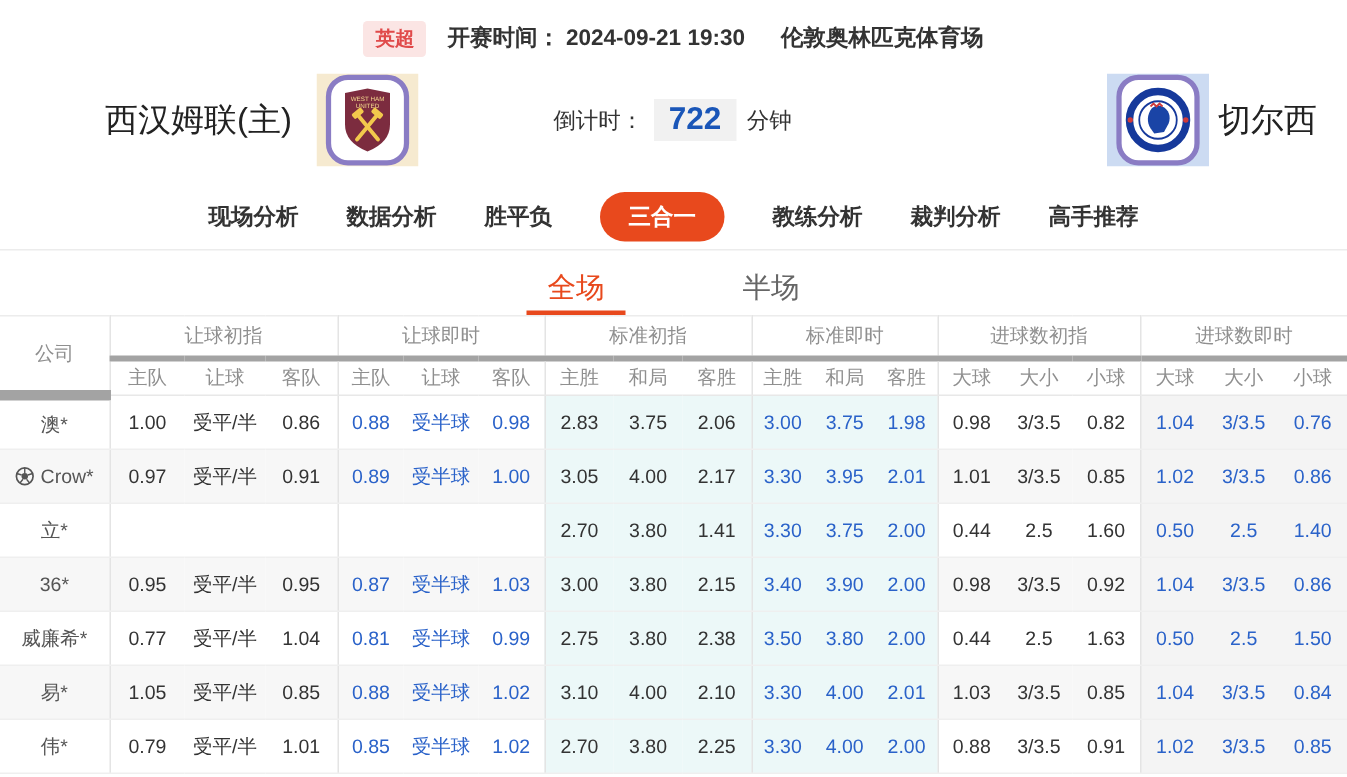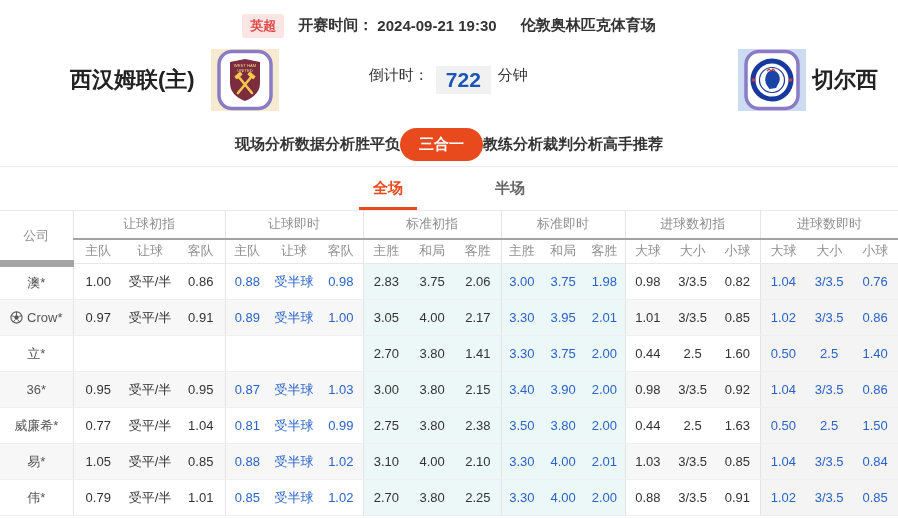--- a/index.html
+++ b/index.html
@@ -14,41 +14,41 @@
   .info-bar { display:flex; justify-content:center; align-items:center;
     padding-top:13px; height:38px; font-size:15px; font-weight:bold; color:#333; }
   .league-badge { background:#fbe5e4; color:#e04a4a; font-size:13px; font-weight:bold;
     padding:3px 8px; border-radius:3px; margin-right:14px; }
   .kickoff-label { margin-right:4px; }
   .venue { margin-left:24px; }
   
   .match-header { display:flex; align-items:center; justify-content:space-between;
     height:84px; padding:0 20px 0 70px; }
   .team { display:flex; align-items:center; }
-  .team-name { font-size:22px; font-weight:bold; color:#222; white-space:nowrap; }
+  .team-name { font-size:22px; font-weight:normal; color:#222; white-space:nowrap; }
   .team-home .team-name { margin-right:16px; }
   .team-away .team-name { margin-left:6px; }
   .badge { display:inline-block; line-height:0; }
-  .countdown { display:flex; align-items:flex-start; font-size:15px; color:#333; margin-right:120px; }
+  .countdown { display:flex; align-items:center; font-size:15px; color:#333; margin-right:120px; }
   .countdown-value { background:#f1f1f1; color:#1a56b8; font-weight:bold; font-size:21px;
     padding:2px 10px; border-radius:0; margin:0 7px; }
   
-  .nav { display:flex; justify-content:center; align-items:center; 
+  .nav { display:flex; justify-content:center; align-items:center; gap:32px;
     height:45px; border-bottom:1px solid #ececec; font-size:15px; font-weight:bold; }
   .nav-item { cursor:pointer; color:#333; white-space:nowrap; }
   .nav-item.active { background:var(--accent); color:#fff; padding:7px 19px; border-radius:18px; }
   
   .subtabs { display:flex; justify-content:center; gap:64px; padding-top:12px;
-    height:43px; font-size:15px; font-weight:bold; }
+    height:43px; font-size:19px; font-weight:normal; }
   .subtab { cursor:pointer; color:#666; padding:0 14px 9px 14px; }
   .subtab.active { color:var(--accent); border-bottom:3px solid var(--accent); }
   
   table { width:898px; border-collapse:collapse; table-layout:fixed; border-top:1px solid #ececec; }
   th { font-weight:normal; color:#8f8f8f; font-size:13px; text-align:center; padding:0; }
-  .group-th { height:28px; border-bottom:2px solid #a3a3a3; }
+  .group-th { height:28px; border-bottom:4px solid #a3a3a3; }
   .sub-th { height:25px; border-bottom:1px solid #e8e8e8; }
   .company-th { border-bottom:7px solid #a3a3a3; }
   .group-end { border-right:1px solid #e4e4e4; }
   td { text-align:center; font-size:13px; height:36px; padding:0;
     border-bottom:1px solid #efefef; color:#333; }
   td.live { color:var(--live); }
   td.cyan { background:#ecf8f8; }
   td.gray { background:#f4f4f4; }
   tr.stripe td:not(.cyan):not(.gray) { background:#f7f7f7; }
   td.company-cell { color:#555; }

